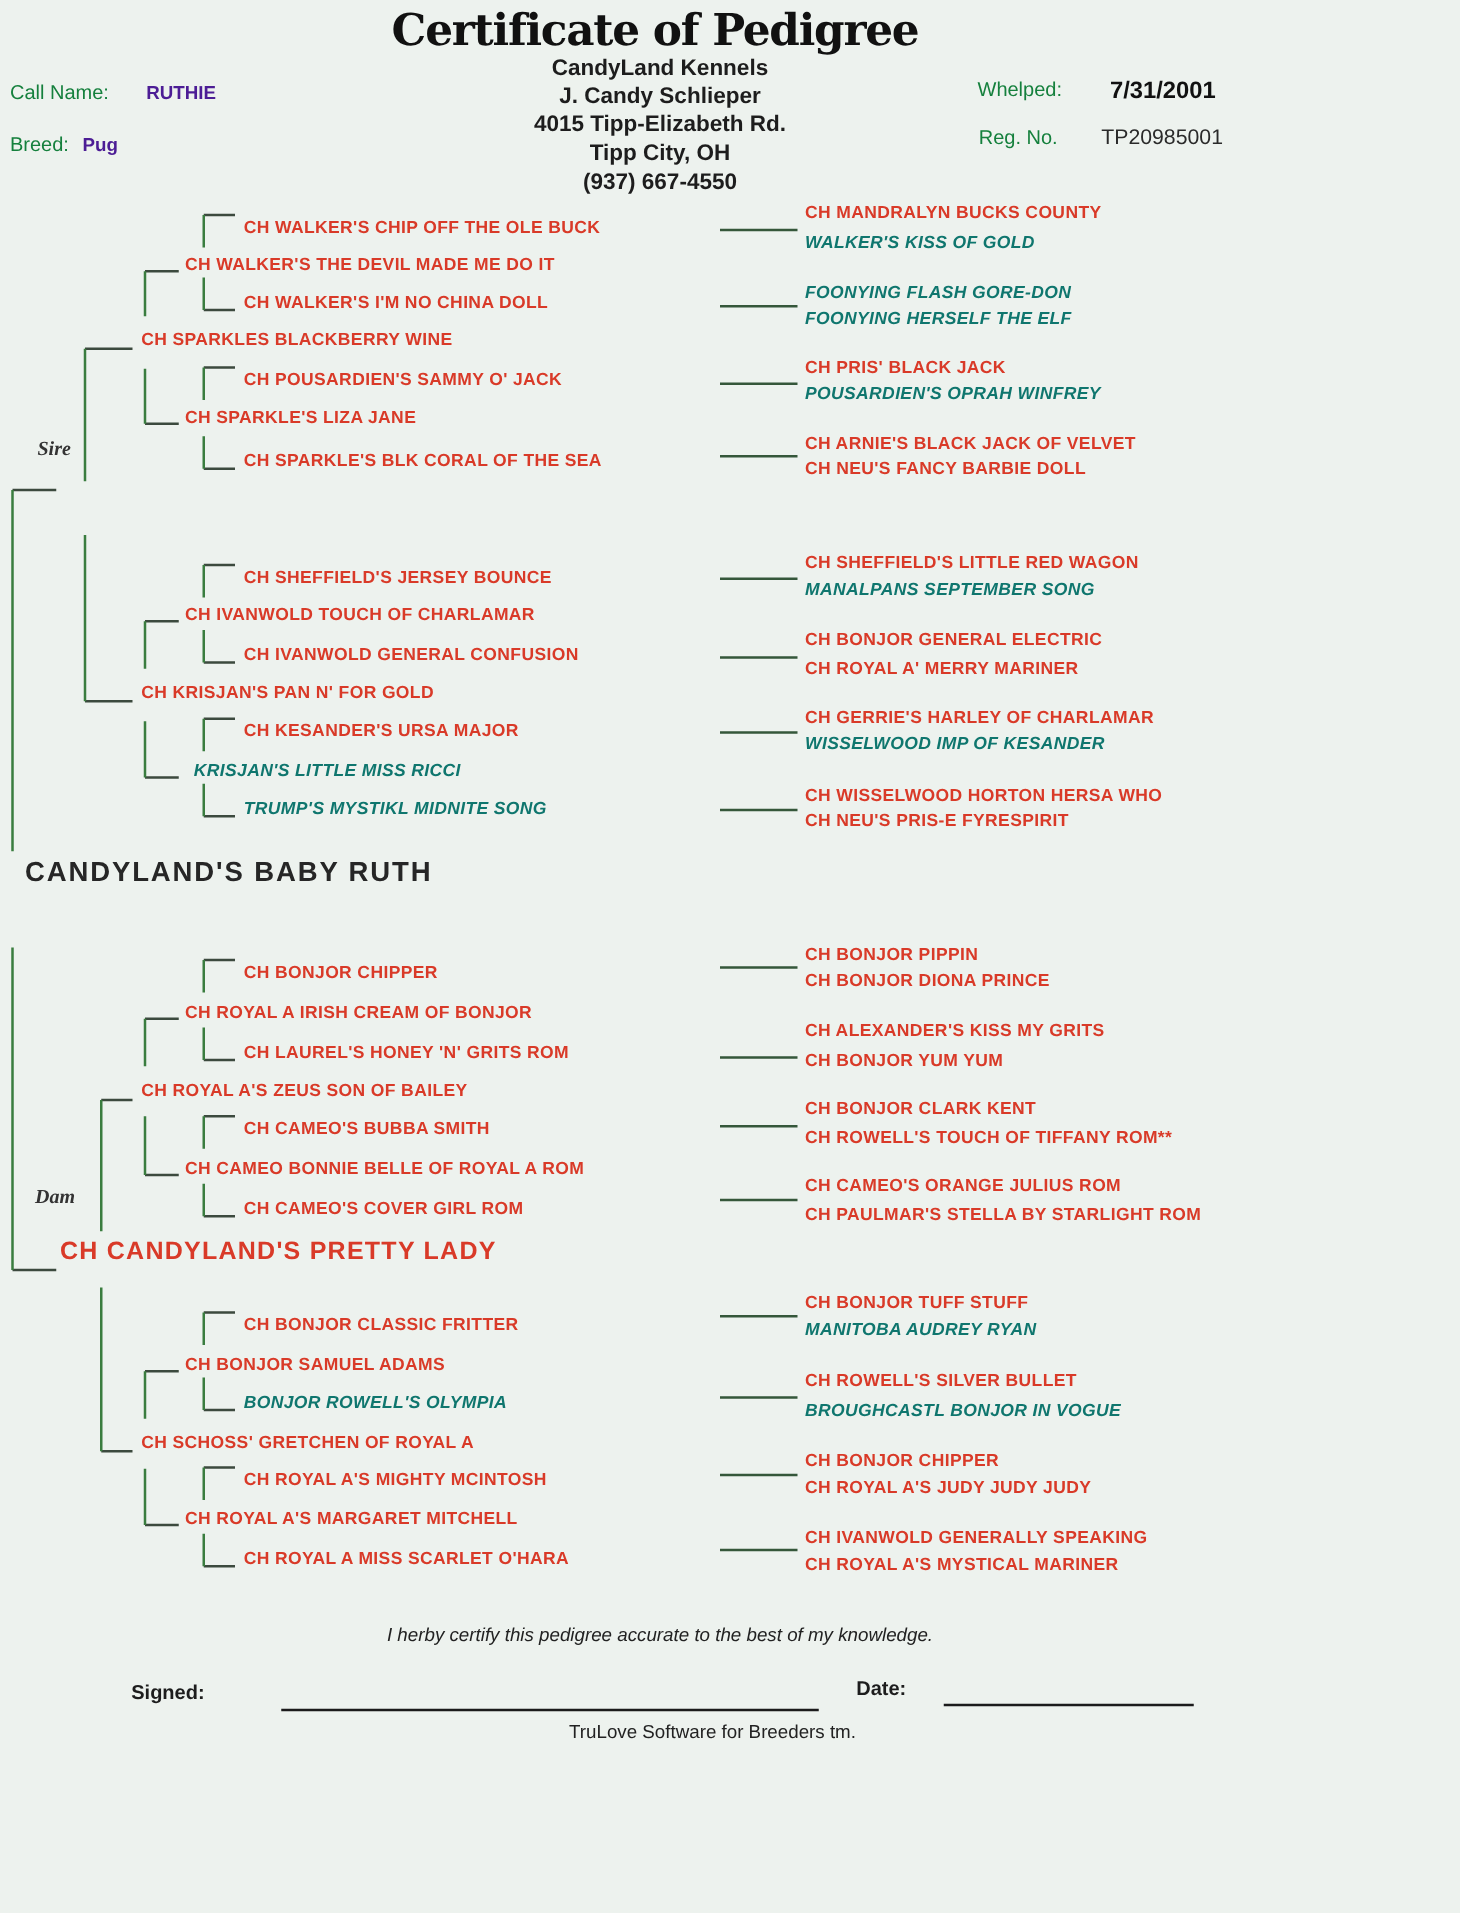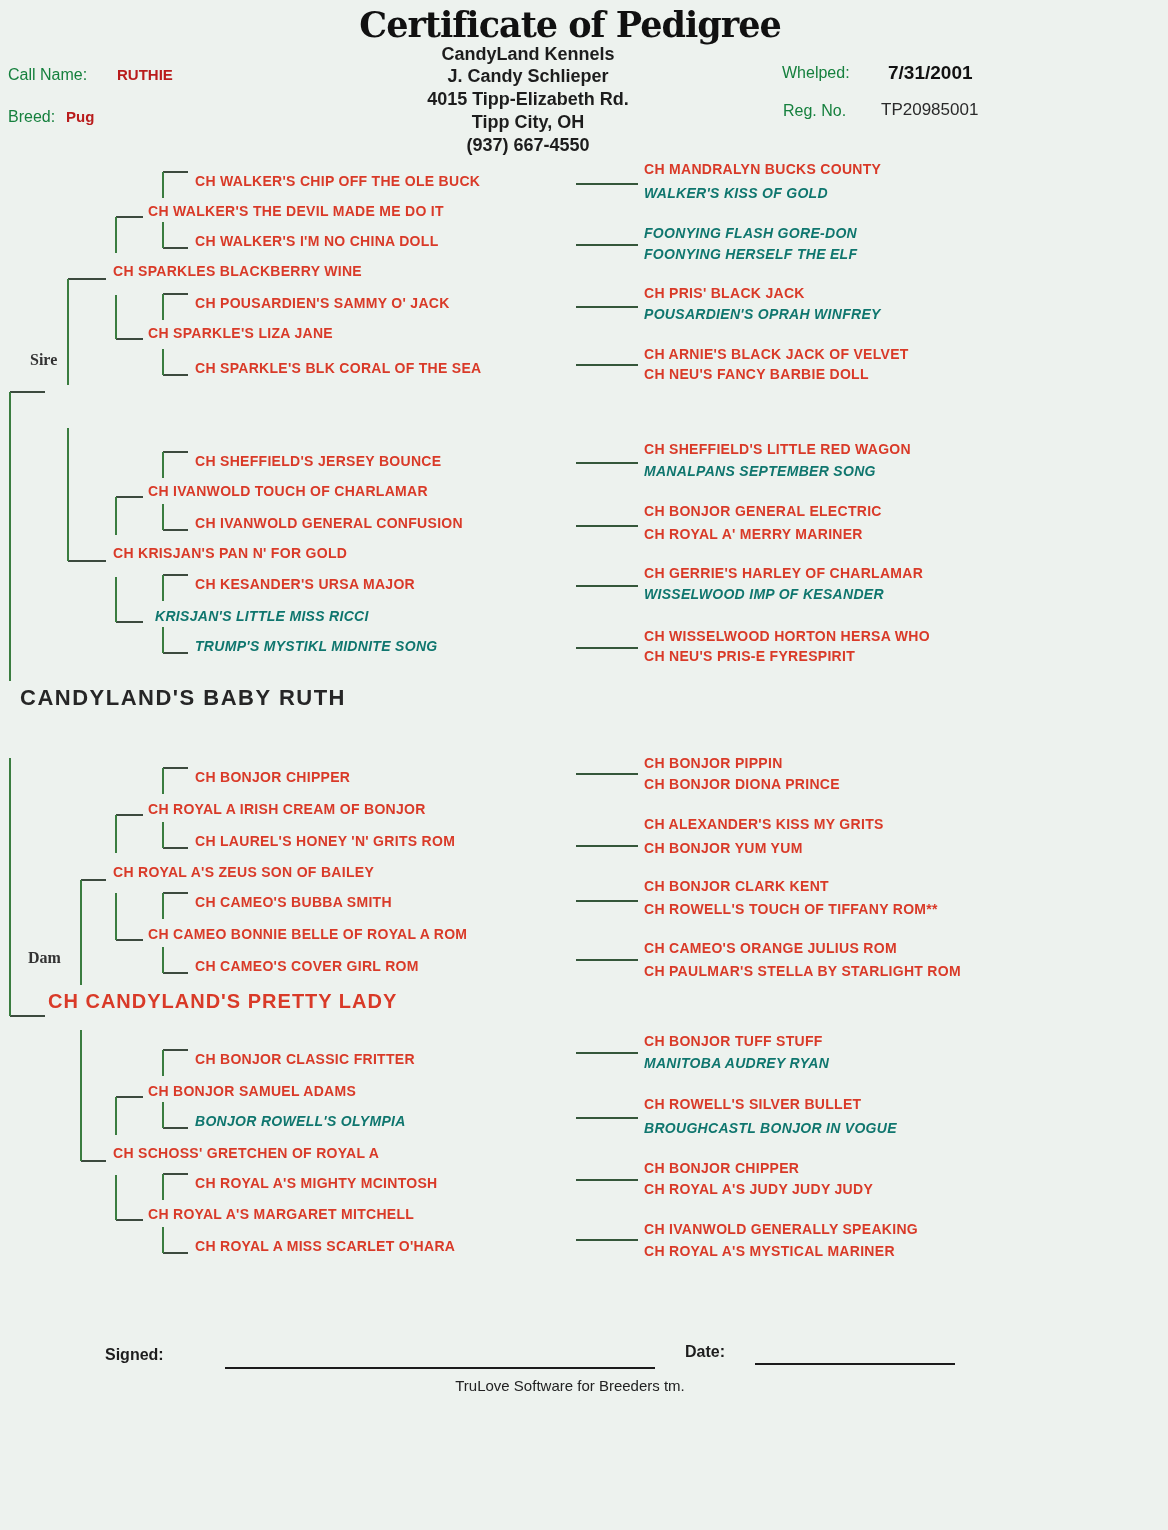--- a/index.html
+++ b/index.html
@@ -9,29 +9,29 @@
     background:#edf2ee;overflow:hidden;
   }
   svg.lines{position:absolute;left:0;top:0;}
   .txt{position:absolute;white-space:nowrap;}
   
   .n{font-weight:bold;font-size:14px;letter-spacing:.3px;color:#d93a28;line-height:15px;}
   .blk{color:#0f766e;font-style:italic;}
   .big{font-size:20px;letter-spacing:1px;line-height:22px;}
   .subject{font-size:22px;letter-spacing:1.5px;color:#262626;line-height:24px;}
   
-  .title{font-family:"DejaVu Serif",serif;font-weight:bold;font-size:35px;color:#111;letter-spacing:-1px;line-height:38px;margin-left:46px;}
+  .title{font-family:"DejaVu Serif",serif;font-weight:bold;font-size:35px;color:#111;letter-spacing:-1px;line-height:38px;}
   .kennel{font-weight:bold;font-size:18px;color:#1d1d1d;line-height:20px;}
   .lab{font-size:16px;color:#15803d;}
-  .val-b{font-weight:bold;font-size:15px;color:#b91c1c;}
+  .val-b{font-weight:bold;font-size:15px;color:#4c1d95;}
   .whelp-v{font-weight:bold;font-size:19px;color:#111;}
   .reg-v{font-size:17px;color:#2a2a2a;}
   .center{transform:translateX(-50%);}
   
-  .side{font-family:"Liberation Serif",serif;font-weight:bold;font-size:16px;color:#333;}
+  .side{font-family:"Liberation Serif",serif;font-style:italic;font-weight:bold;font-size:16px;color:#333;}
   
   .cert{font-style:italic;font-size:15px;color:#222;}
   .sig-lab{font-weight:bold;font-size:16px;color:#1d1d1d;}
   .credit{font-size:15px;color:#222;margin-left:40px;}
 </style>
 </head>
 <body>
 
 <div class="page">
 
@@ -146,17 +146,18 @@
   <div class="txt n" style="left:644px;top:964px">CH PAULMAR'S STELLA BY STARLIGHT ROM</div>
   <div class="txt n" style="left:644px;top:1034px">CH BONJOR TUFF STUFF</div>
   <div class="txt n blk" style="left:644px;top:1056px">MANITOBA AUDREY RYAN</div>
   <div class="txt n" style="left:644px;top:1097px">CH ROWELL'S SILVER BULLET</div>
   <div class="txt n blk" style="left:644px;top:1121px">BROUGHCASTL BONJOR IN VOGUE</div>
   <div class="txt n" style="left:644px;top:1161px">CH BONJOR CHIPPER</div>
   <div class="txt n" style="left:644px;top:1182px">CH ROYAL A'S JUDY JUDY JUDY</div>
   <div class="txt n" style="left:644px;top:1222px">CH IVANWOLD GENERALLY SPEAKING</div>
   <div class="txt n" style="left:644px;top:1244px">CH ROYAL A'S MYSTICAL MARINER</div>
 
+  <div class="txt cert center" style="left:528px;top:1300px">I herby certify this pedigree accurate to the best of my knowledge.</div>
   <div class="txt sig-lab" style="left:105px;top:1346px">Signed:</div>
   <div class="txt sig-lab" style="left:685px;top:1343px">Date:</div>
   <div class="txt credit center" style="left:530px;top:1377px">TruLove Software for Breeders tm.</div>
 
 </div>
 
 </body></html>

